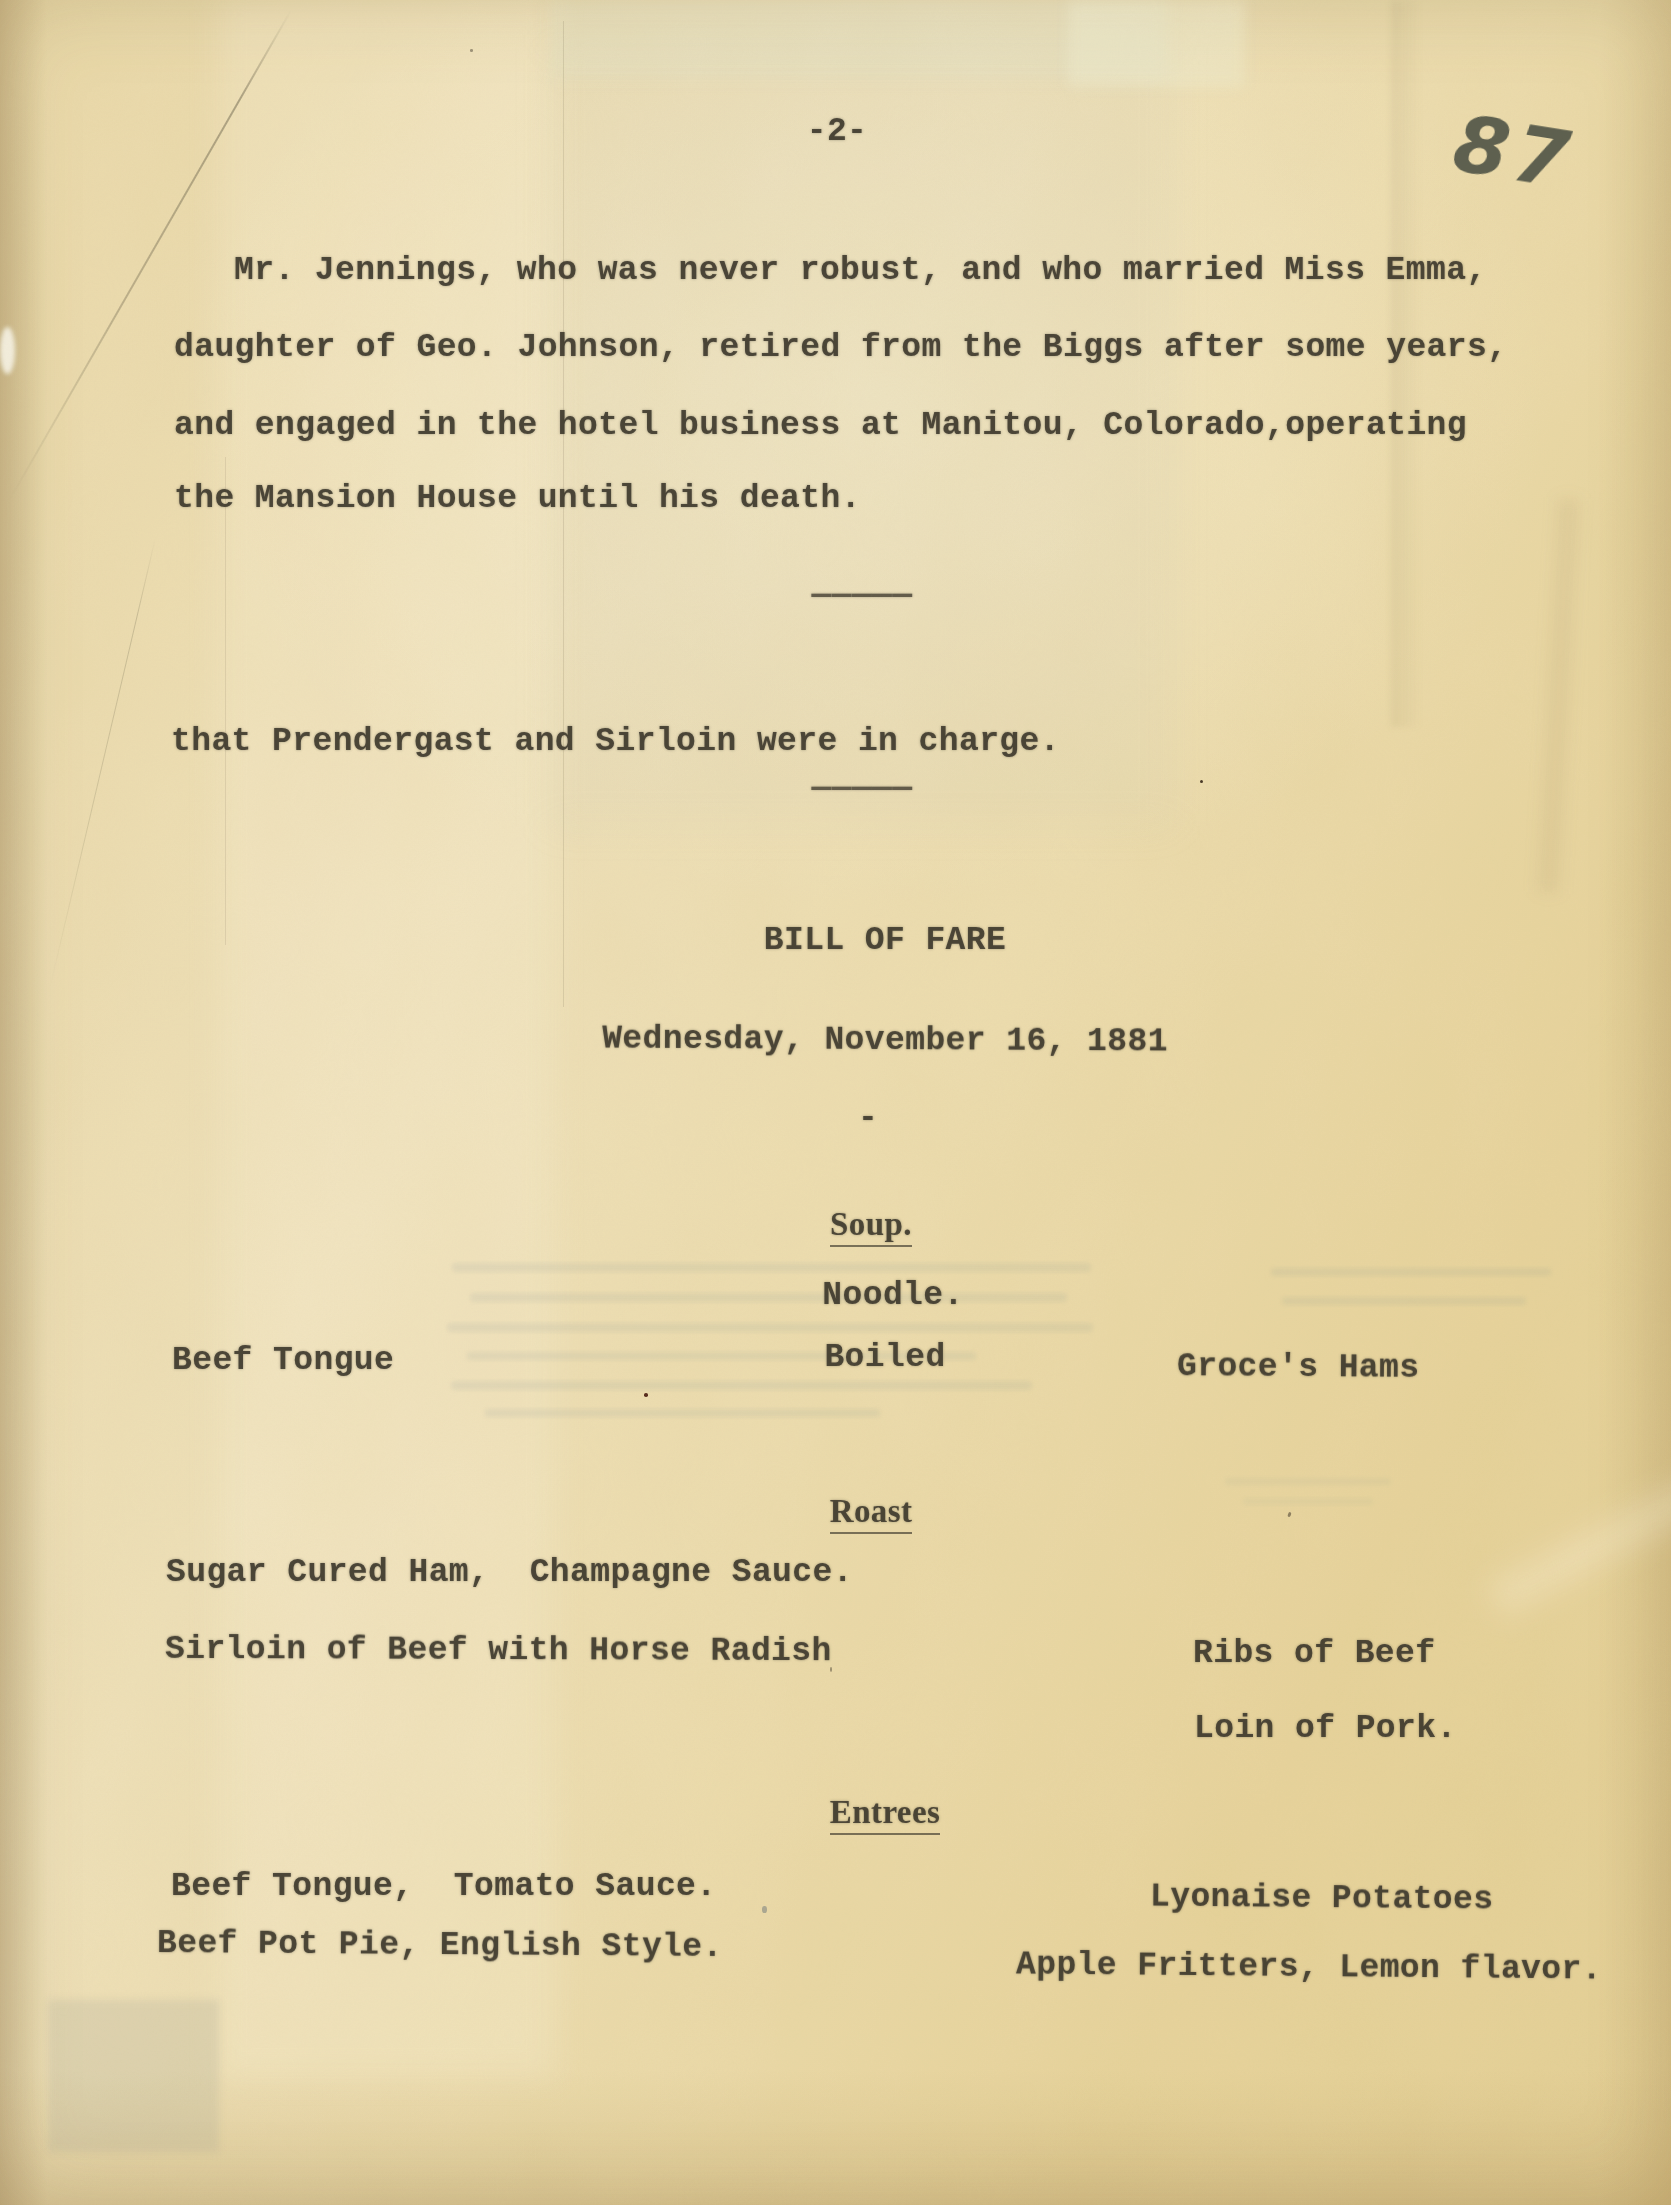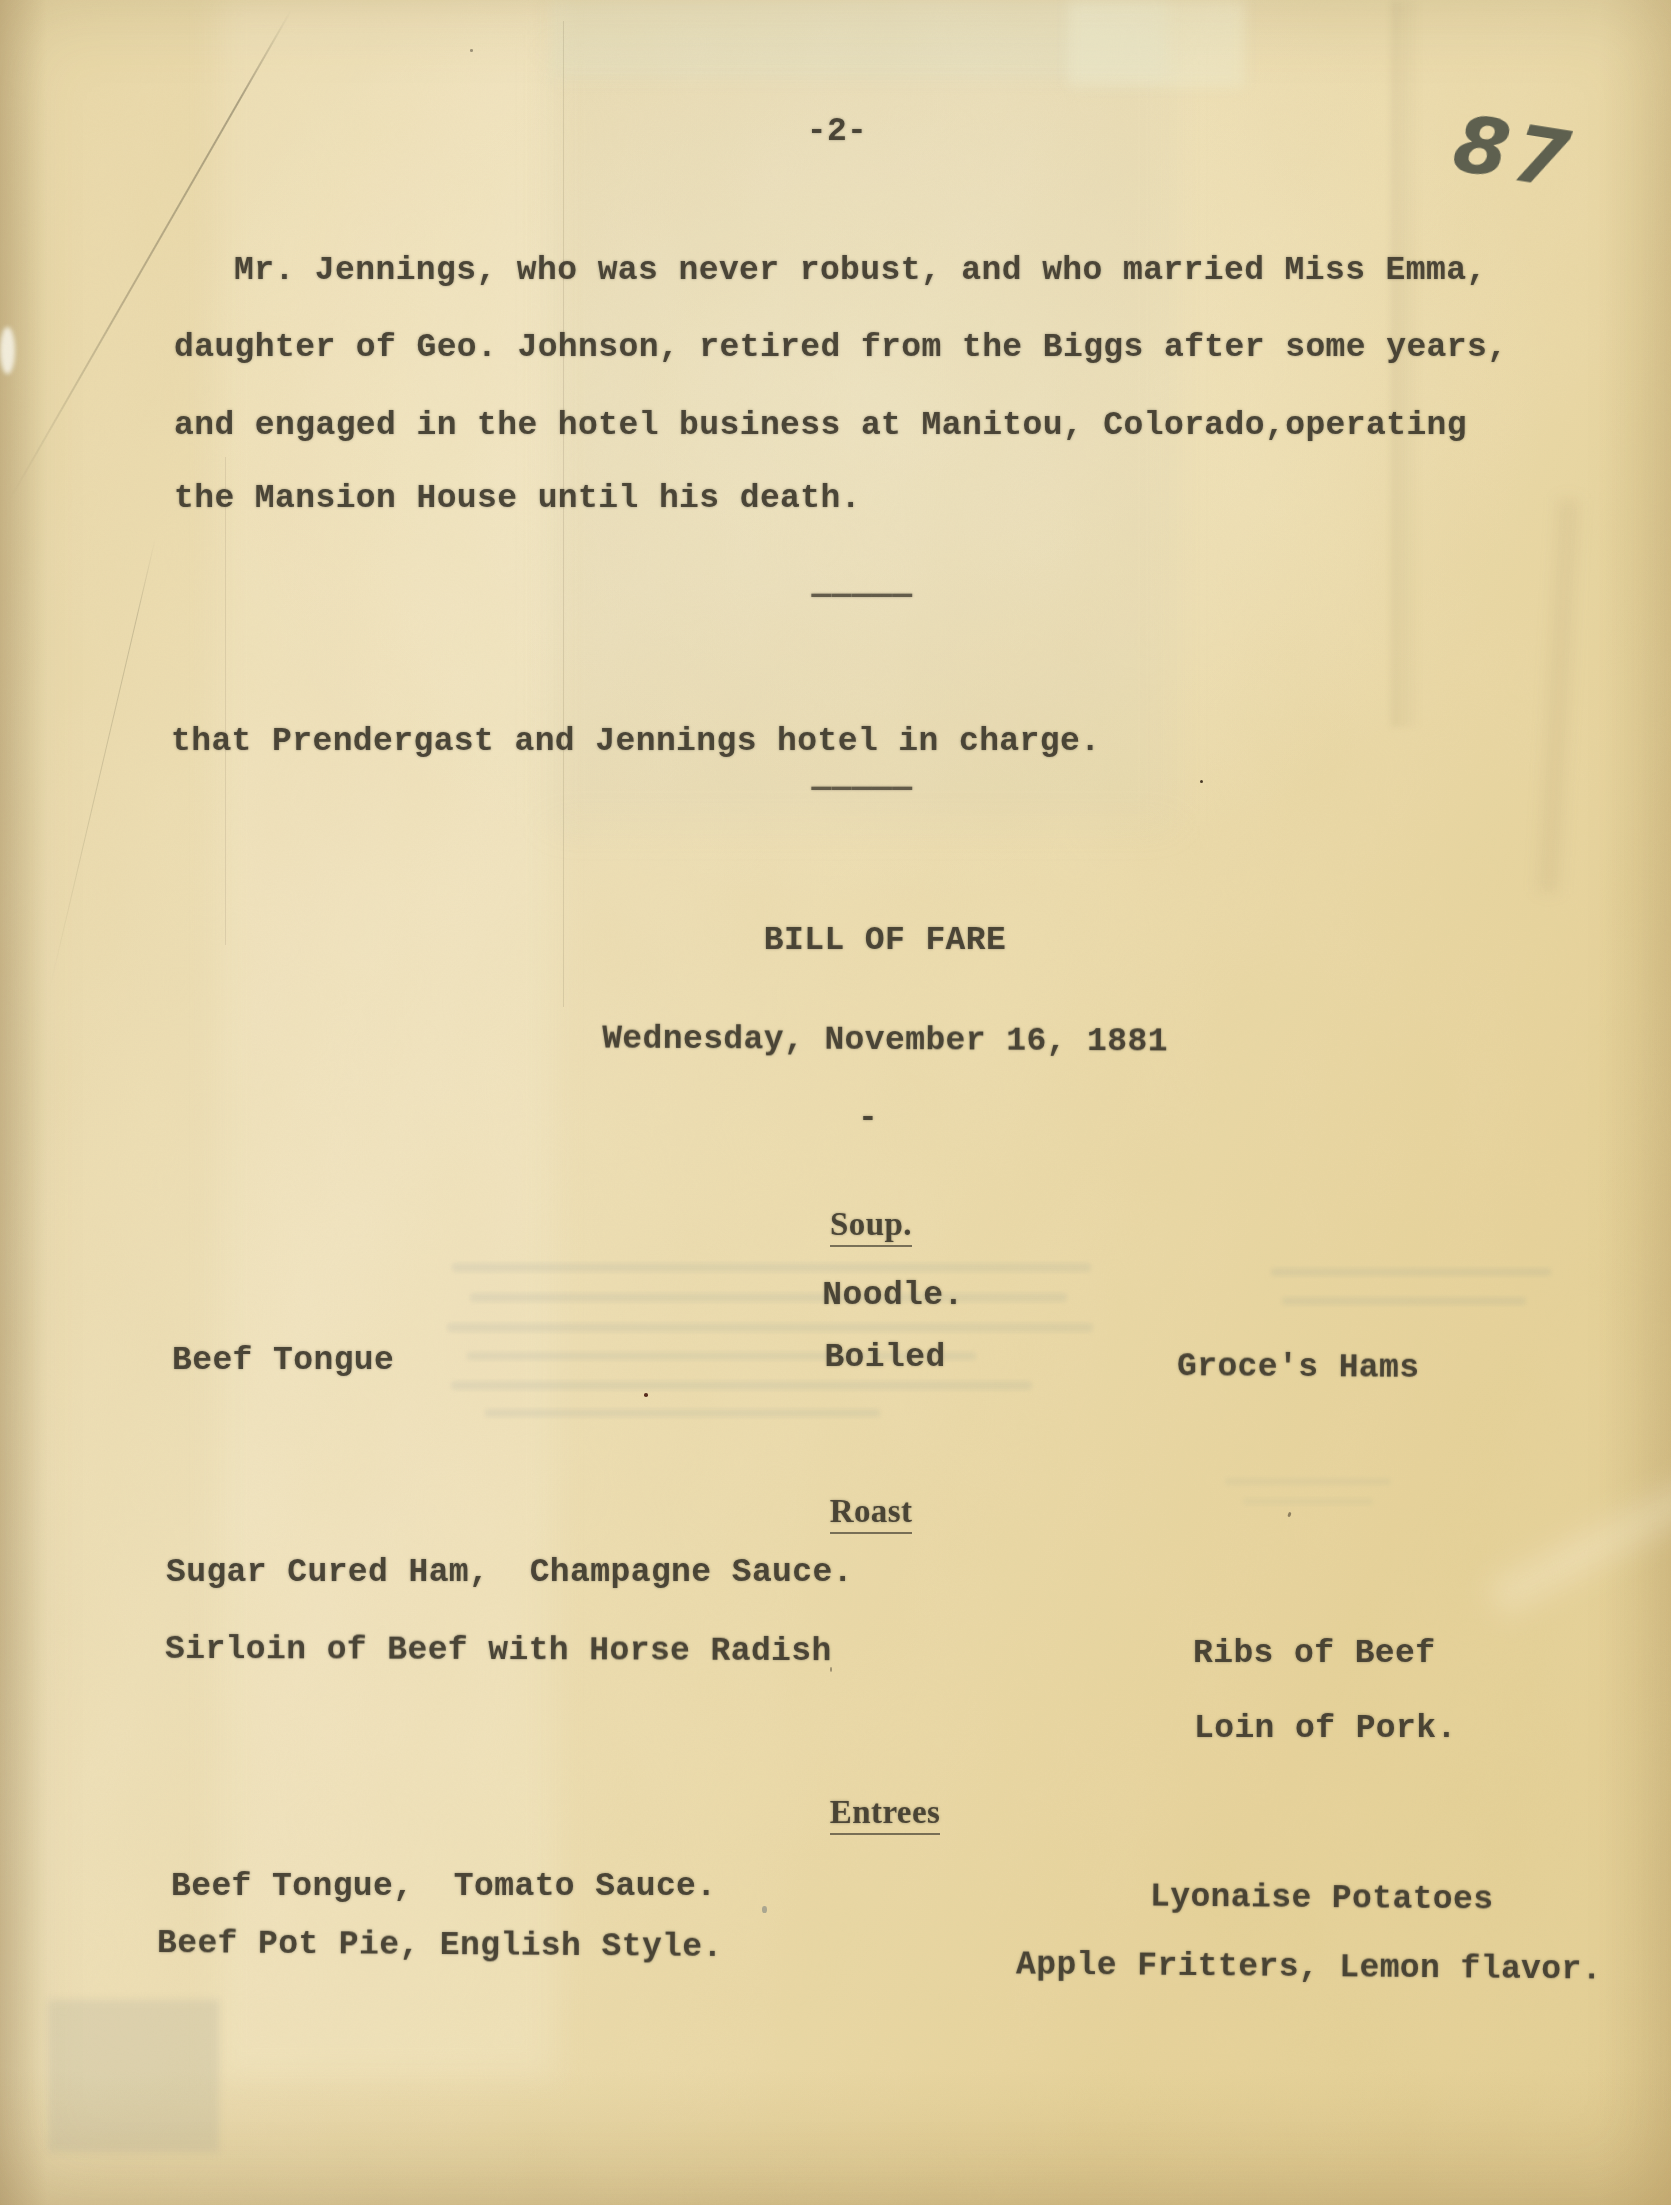--- a/index.html
+++ b/index.html
@@ -89,21 +89,21 @@
   <div class="typed centered" style="top:115px;width:1674px;">-2-</div>
   <div class="hand" style="left:1454px;top:106px;">87</div>
 
   <div class="typed" style="left:174px;top:331px;">daughter of Geo. Johnson, retired from the Biggs after some years,</div>
   <div class="typed" style="left:234px;top:254px;">Mr. Jennings, who was never robust, and who married Miss Emma,</div>
   <div class="typed" style="left:174px;top:409px;">and engaged in the hotel business at Manitou, Colorado,operating</div>
   <div class="typed" style="left:174px;top:482px;">the Mansion House until his death.</div>
 
   <div class="typed centered" style="top:579px;width:1724px;opacity:.85;">—————</div>
 
-  <div class="typed" style="left:171px;top:725px;">that Prendergast and Jennings hotel in charge.</div>
+  <div class="typed" style="left:171px;top:725px;">that Prendergast and Sirloin were in charge.</div>
 
   <div class="typed centered" style="top:772px;width:1724px;opacity:.85;">—————</div>
 
   <div class="typed centered" style="top:924px;width:1770px;">BILL OF FARE</div>
   <div class="typed centered" style="top:1024px;width:1770px;transform:rotate(.3deg);">Wednesday, November 16, 1881</div>
   <div class="typed centered" style="top:1102px;width:1736px;">-</div>
 
   <div class="typed centered" style="top:1207px;width:1742px;"><span class="u">Soup.</span></div>
   <div class="typed centered" style="top:1279px;width:1786px;">Noodle.</div>
   <div class="typed" style="left:172px;top:1344px;">Beef Tongue</div>

